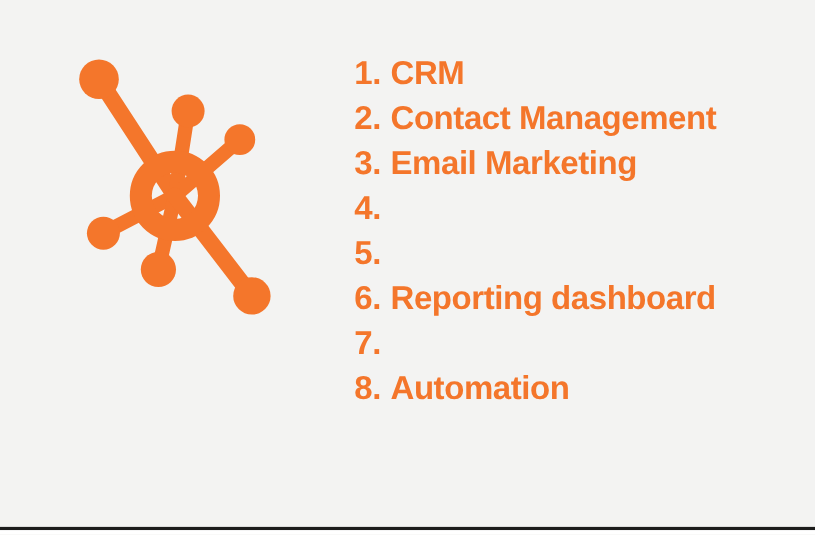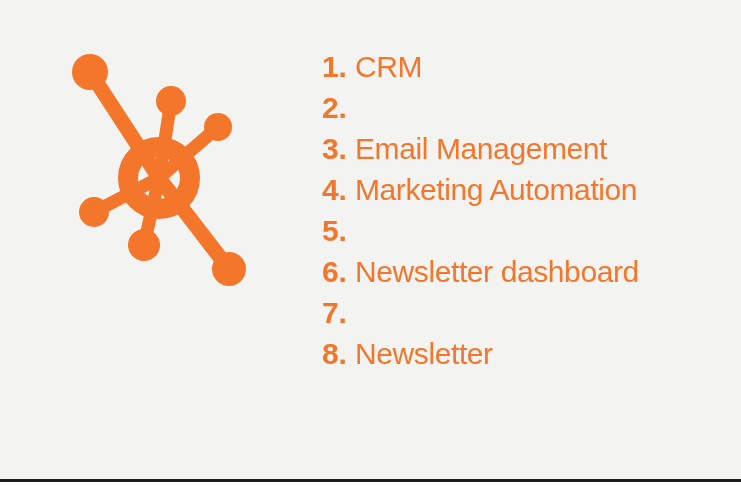--- a/index.html
+++ b/index.html
@@ -58,21 +58,21 @@
     display: inline-block;
     width: 33px;
     flex: 0 0 33px;
     font-size: 30px;
     font-weight: bold;
     letter-spacing: -0.2px;
     color: #f4762b;
   }
   .feature-label {
     font-size: 30px;
-    font-weight: normal;
+    font-weight: bold;
     letter-spacing: -0.4px;
     color: #f4762b;
   }
 
   
   #bottom-rule {
     position: absolute;
     left: 0;
     top: 479px;
     width: 741px;
@@ -116,41 +116,41 @@
     </svg>
   </div>
 
   <ol id="feature-list">
     <li class="feature-row">
       <span class="feature-num">1.</span>
       <span class="feature-label">CRM</span>
     </li>
     <li class="feature-row">
       <span class="feature-num">2.</span>
+      <span class="feature-label">Contact Management</span>
     </li>
     <li class="feature-row">
       <span class="feature-num">3.</span>
-      <span class="feature-label">Email Management</span>
+      <span class="feature-label">Email Marketing</span>
     </li>
     <li class="feature-row">
       <span class="feature-num">4.</span>
-      <span class="feature-label">Marketing Automation</span>
     </li>
     <li class="feature-row">
       <span class="feature-num">5.</span>
     </li>
     <li class="feature-row">
       <span class="feature-num">6.</span>
-      <span class="feature-label">Newsletter dashboard</span>
+      <span class="feature-label">Reporting dashboard</span>
     </li>
     <li class="feature-row">
       <span class="feature-num">7.</span>
     </li>
     <li class="feature-row">
       <span class="feature-num">8.</span>
-      <span class="feature-label">Newsletter</span>
+      <span class="feature-label">Automation</span>
     </li>
   </ol>
 
   <div id="bottom-rule"></div>
   <div id="bottom-strip"></div>
 
 </div>
 
 </body></html>

